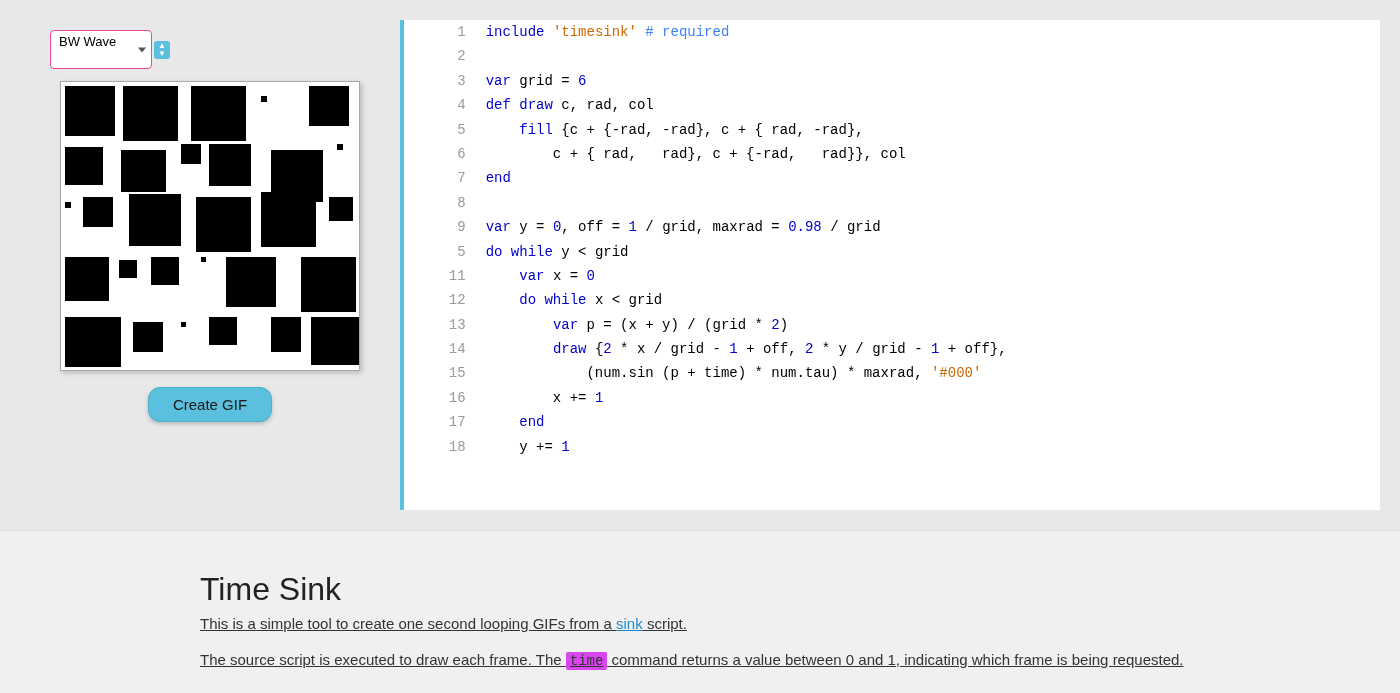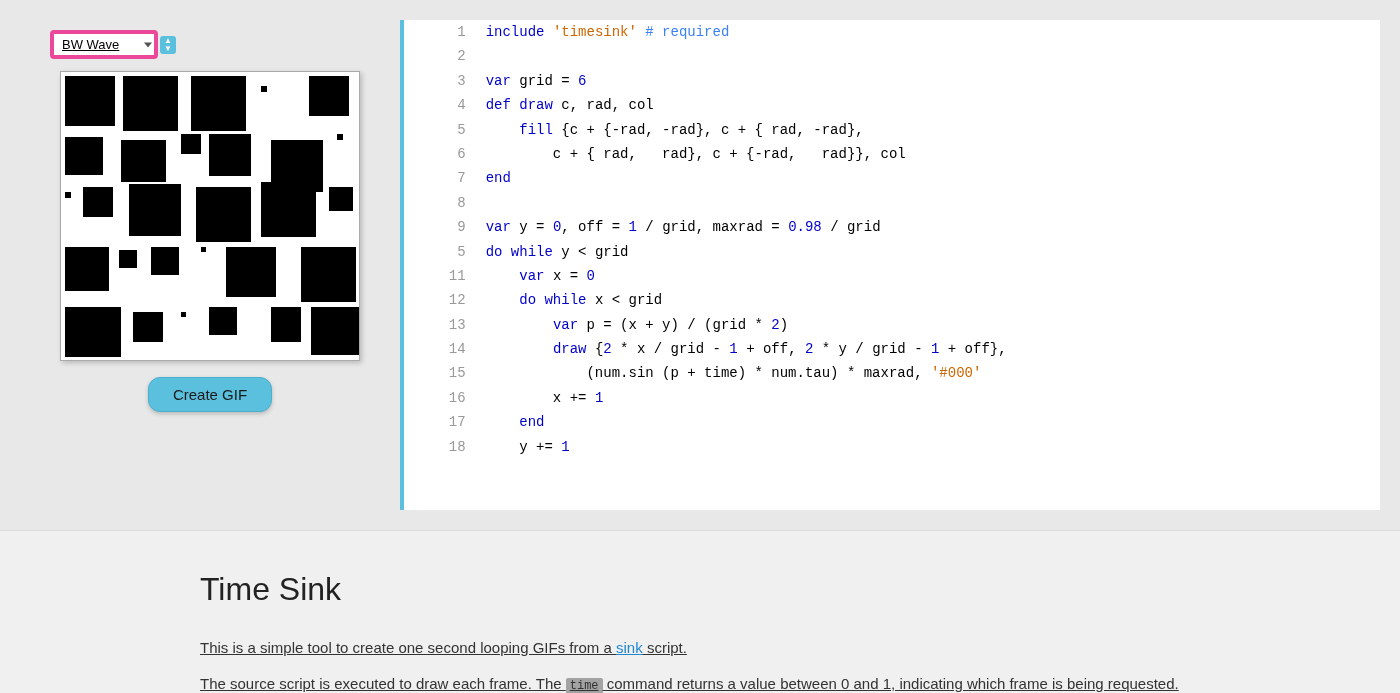--- a/index.html
+++ b/index.html
@@ -30,27 +30,26 @@
       align-items: center;
       margin-bottom: 12px;
       align-self: flex-start;
       margin-left: 10px;
     }
 
     .dropdown-select {
       appearance: none;
       -webkit-appearance: none;
       background: white;
-      border: 4px solid #ec4899;
+      border: 1px solid #ec4899;
       border-radius: 4px;
-      padding: 3px 24px 3px 8px;
+      padding: 3px 24px 19px 8px;
       font-size: 13px;
       cursor: pointer;
       position: relative;
-      text-decoration: underline;
     }
 
     .dropdown-wrapper {
       position: relative;
       display: inline-block;
     }
 
     .dropdown-wrapper::after {
       content: '';
       position: absolute;
@@ -148,43 +147,43 @@
 
     .bottom-section {
       background: #f0f0f0;
       padding: 40px 200px 40px 200px;
       border-top: 1px solid #ddd;
     }
 
     .bottom-title {
       font-size: 32px;
       font-weight: 300;
-      margin-bottom: 28px;
+      margin-bottom: 4px;
       color: #222;
     }
 
     .bottom-desc {
       font-size: 15px;
       color: #333;
       line-height: 1.6;
       margin-bottom: 12px;
       text-decoration: underline;
     }
 
     .link-text {
       color: #2288cc;
       text-decoration: underline;
     }
 
     .inline-code {
       font-family: 'Courier New', monospace;
-      background: #a3a3a3;
+      background: #d946ef;
       padding: 1px 4px;
       border-radius: 2px;
-      font-size: 12px;
+      font-size: 14px;
     }
 
     
     .sq {
       position: absolute;
       background: black;
     }
   </style>
 </head>
 <body>

